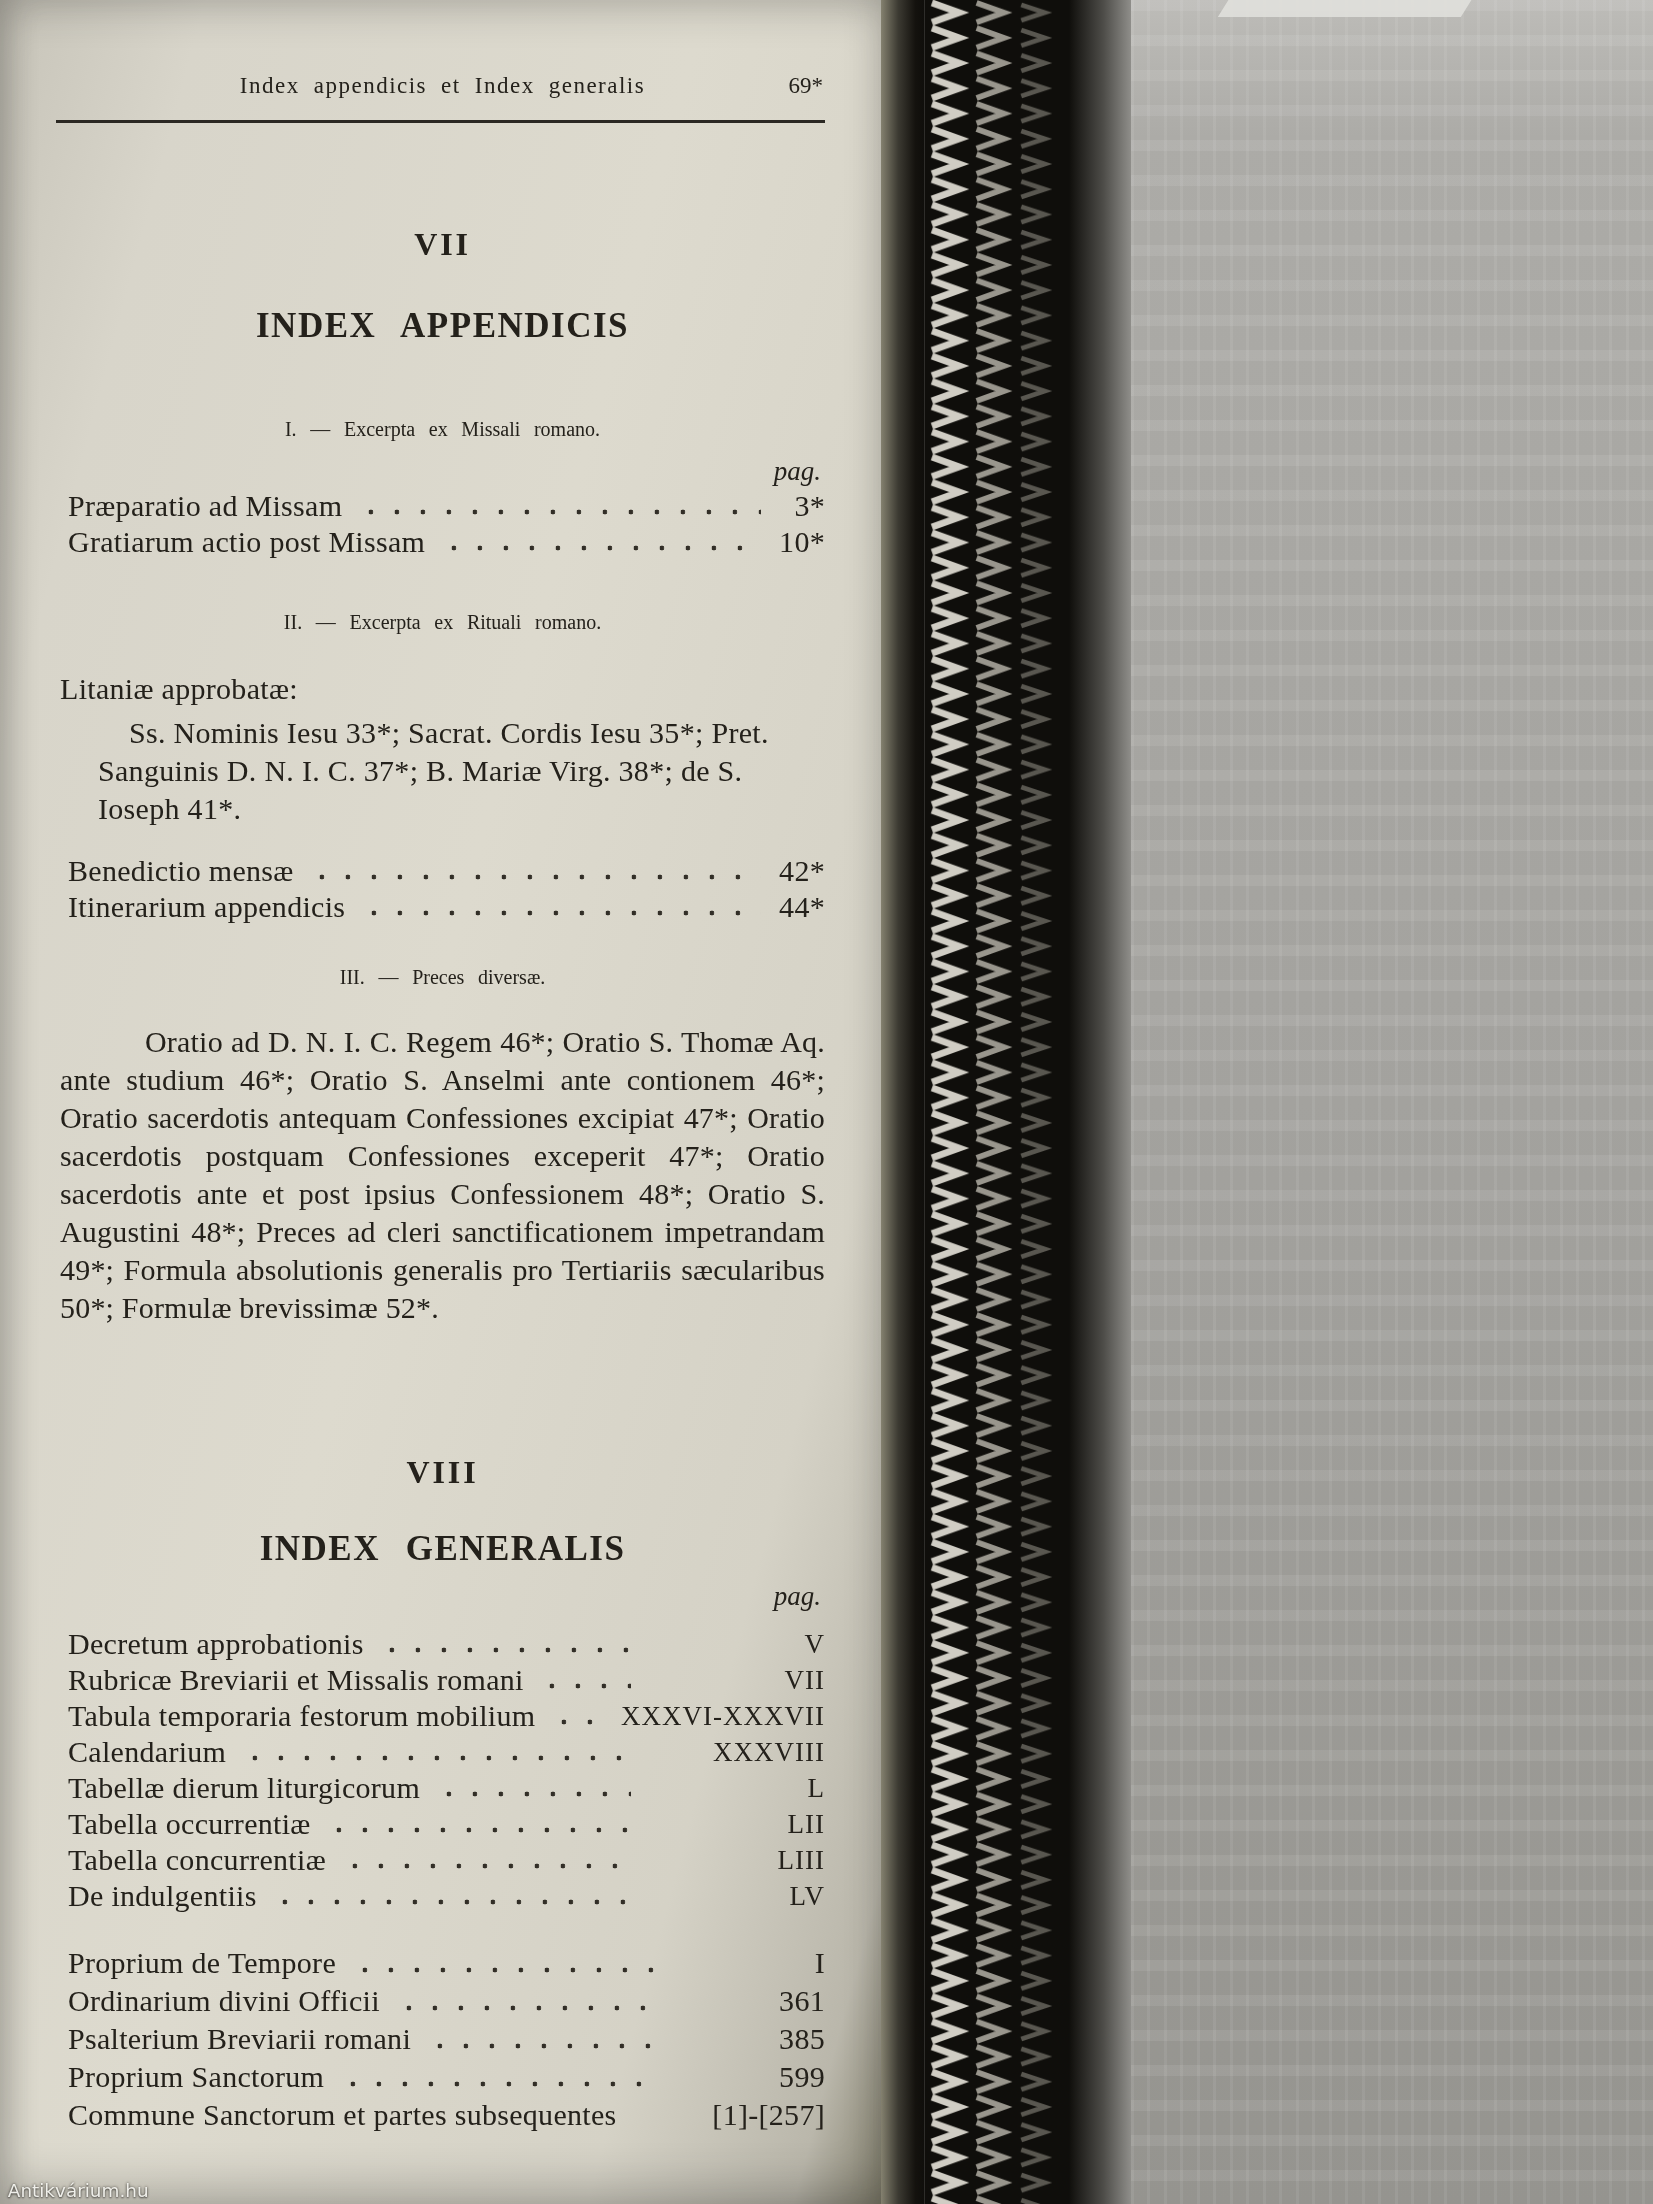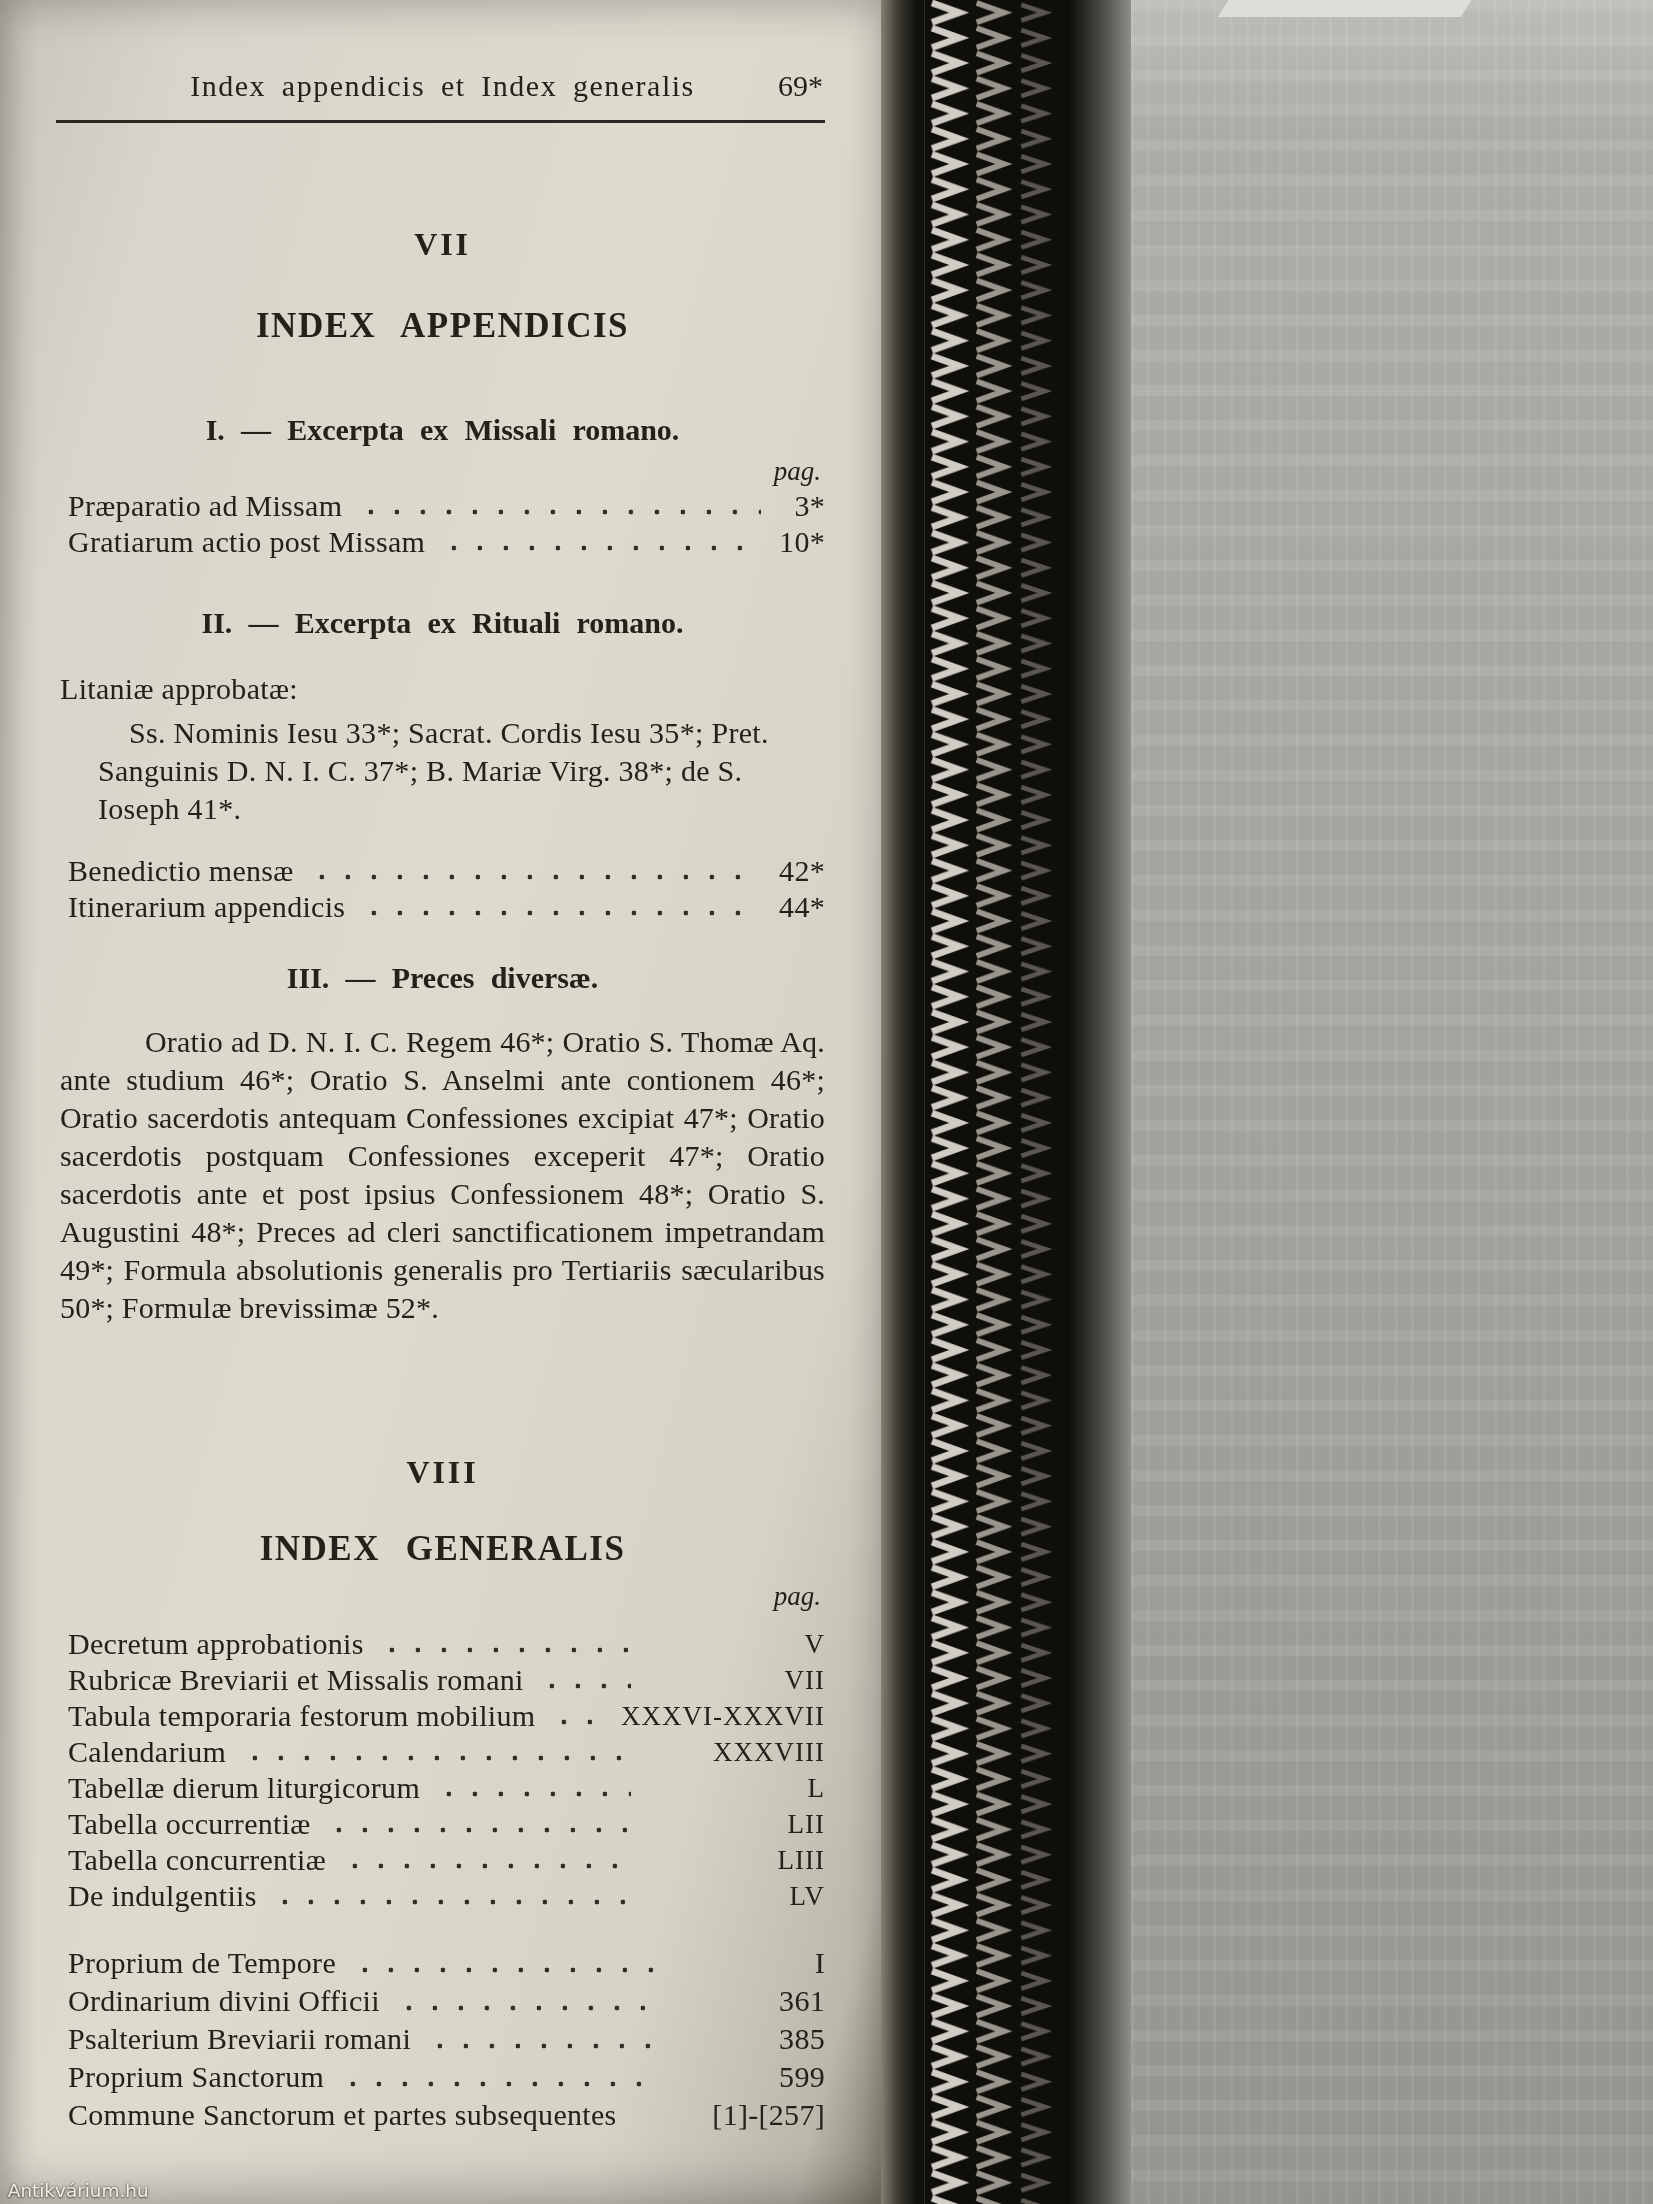--- a/index.html
+++ b/index.html
@@ -15,27 +15,27 @@
   .paper {
     position:absolute; left:0; top:0; width:881px; height:2205px;
     background: linear-gradient(105deg,#c7c4b9 0%,#d8d5ca 14%,#dddace 48%,#d5d2c6 80%,#bab7ab 94%,#84816f 100%);
     box-shadow: inset 0 19.4px 33px rgba(0,0,0,0.10),
                 inset 15.5px 0 29px rgba(0,0,0,0.09),
                 inset 0 -25px 39px rgba(0,0,0,0.16);
   }
   .abs { position:absolute; left:60px; width:765px; }
   .center { text-align:center; }
 
-  .pghead { top:68px; line-height:35px; font-size:30px; letter-spacing:1.5px; word-spacing:6.8px; }
+  .pghead { top:68px; line-height:35px; font-size:23px; letter-spacing:1.5px; word-spacing:6.8px; }
   .pghead .hnum { position:absolute; right:1.9px; top:0; letter-spacing:0; }
   .rule { position:absolute; left:56px; top:120px; width:769px; height:2.9px; background:#2b2823; }
 
   .numeral   { font-size:32px; font-weight:700; letter-spacing:2.9px; line-height:39px; }
   .bigtitle  { font-size:35px; font-weight:700; letter-spacing:1.5px; word-spacing:15.5px; line-height:39px; }
-  .subhead   { font-size:30px; font-weight:700; word-spacing:8.7px; line-height:37px; }
+  .subhead   { font-size:20px; font-weight:400; word-spacing:8.7px; line-height:37px; }
   .paglabel  { font-size:27px; font-style:italic; text-align:right; line-height:31px; padding-right:3.9px; }
 
   .entries { font-size:30px; letter-spacing:0.3px; }
   .entry { display:flex; line-height:36px;margin-left:8px; }
   .g2 .entry { line-height:38px; }
   .lbl { white-space:nowrap; }
   .dots {
     flex:1; margin:0 9.7px 0 13.6px;
     background-image: radial-gradient(circle, rgba(36,32,25,0.92) 2.1px, rgba(0,0,0,0) 2.6px);
     background-size:26px 5.8px; background-repeat:repeat-x;

